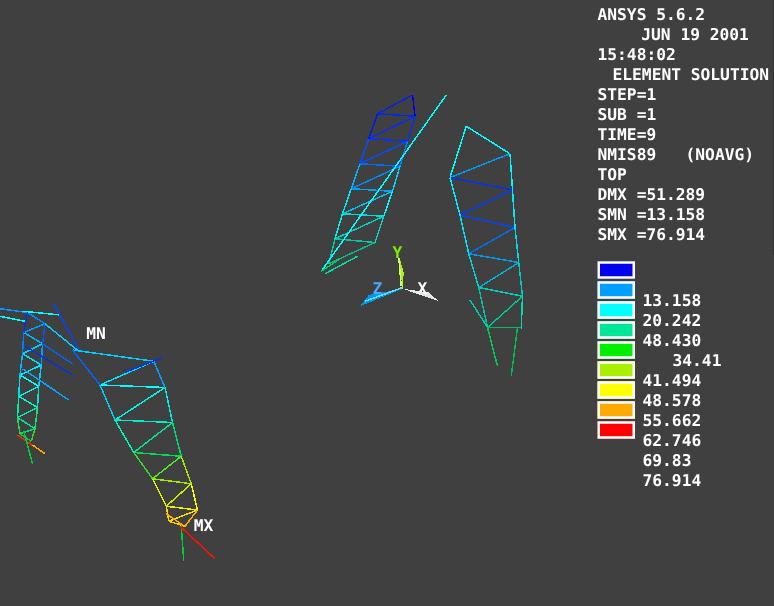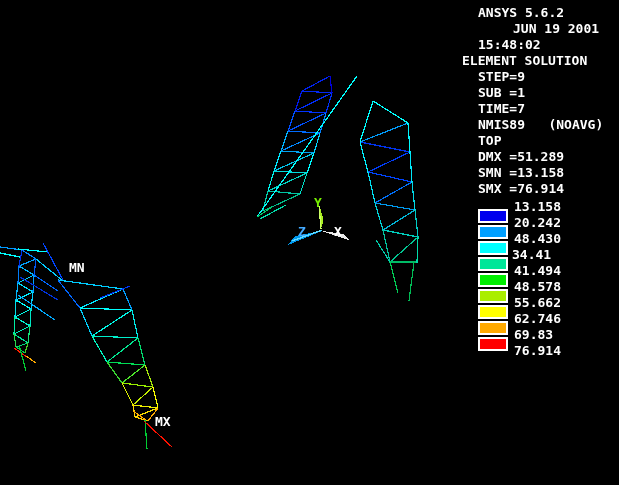--- a/index.html
+++ b/index.html
@@ -1,19 +1,19 @@
 <!DOCTYPE html>
 <html><head>
 <meta charset="utf-8">
 <style>
   html,body{margin:0;padding:0;background:#222;}
   #app{
     position:relative;
     width:619px;height:485px;
-    background:#000000;
+    background:#404040;
     overflow:hidden;
     font-family:"DejaVu Sans Mono", monospace;
   }
   #viewport{position:absolute;left:0;top:0;width:619px;height:485px;}
   .info-line{
     position:absolute;
     color:#fff;
     font-size:13px;
     font-weight:bold;
     line-height:16px;
@@ -24,20 +24,21 @@
     position:absolute;
     border:2px solid #fff;
   }
   .legend-value{
     position:absolute;
     color:#fff;
     font-size:13px;
     font-weight:bold;
     line-height:16px;
     white-space:pre;
+    margin-top:35px;
   }
   .overlay-label{
     position:absolute;
     font-size:13px;
     font-weight:bold;
     line-height:13px;
     white-space:pre;
   }
 </style>
 </head>
@@ -166,44 +167,44 @@
       <polygon points="322,231 319,204 323,218" fill="#AAEE22"></polygon>
       <polygon points="322,231 288,245 295,236" fill="#0099EE"></polygon>
       <polygon points="322,231 351,241 343,234" fill="#E8E8E8"></polygon>
       <line x1="322" y1="230" x2="292" y2="241" stroke="#66DDFF" stroke-width="1.2"></line>
       <line x1="321" y1="229" x2="319" y2="206" stroke="#CCFF66" stroke-width="1.2"></line>
     </svg>
   <div id="info">
       <div class="info-line" style="left: 478px; top: 5px;">ANSYS 5.6.2</div>
       <div class="info-line" style="left: 478px; top: 21px; margin-left: 35px;">JUN 19 2001</div>
       <div class="info-line" style="left: 478px; top: 37px; text-align: center;">15:48:02</div>
-      <div class="info-line" style="left: 462px; top: 53px; text-align: right;">ELEMENT SOLUTION</div>
-      <div class="info-line" style="left: 478px; top: 69px;">STEP=9</div>
+      <div class="info-line" style="left: 490px; top: 53px; text-align: right;">ELEMENT SOLUTION</div>
+      <div class="info-line" style="left: 478px; top: 69px;">STEP=1</div>
       <div class="info-line" style="left: 478px; top: 85px; text-align: center;">SUB =1</div>
-      <div class="info-line" style="left: 478px; top: 101px;">TIME=7</div>
+      <div class="info-line" style="left: 478px; top: 101px;">TIME=9</div>
       <div class="info-line" style="left: 478px; top: 117px;">NMIS89   (NOAVG)</div>
       <div class="info-line" style="left: 478px; top: 133px;">TOP</div>
       <div class="info-line" style="left: 478px; top: 149px;">DMX =51.289</div>
       <div class="info-line" style="left: 478px; top: 165px;">SMN =13.158</div>
       <div class="info-line" style="left: 478px; top: 181px;">SMX =76.914</div>
     </div>
   <div id="legend">
       <div class="legend-swatch" style="left: 478px; top: 209px; width: 26px; height: 10px; background: rgb(0, 0, 238);"></div>
       <div class="legend-swatch" style="left: 478px; top: 225px; width: 26px; height: 10px; background: rgb(0, 159, 255);"></div>
       <div class="legend-swatch" style="left: 478px; top: 241px; width: 26px; height: 10px; background: rgb(0, 255, 255);"></div>
       <div class="legend-swatch" style="left: 478px; top: 257px; width: 26px; height: 10px; background: rgb(0, 230, 153);"></div>
       <div class="legend-swatch" style="left: 478px; top: 273px; width: 26px; height: 10px; background: rgb(0, 238, 0);"></div>
       <div class="legend-swatch" style="left: 478px; top: 289px; width: 26px; height: 10px; background: rgb(170, 238, 0);"></div>
       <div class="legend-swatch" style="left: 478px; top: 305px; width: 26px; height: 10px; background: rgb(255, 255, 0);"></div>
       <div class="legend-swatch" style="left: 478px; top: 321px; width: 26px; height: 10px; background: rgb(255, 170, 0);"></div>
       <div class="legend-swatch" style="left: 478px; top: 337px; width: 26px; height: 10px; background: rgb(255, 0, 0);"></div>
       <div class="legend-value" style="left: 514px; top: 199px;">13.158</div>
       <div class="legend-value" style="left: 514px; top: 215px;">20.242</div>
       <div class="legend-value" style="left: 514px; top: 231px;">48.430</div>
-      <div class="legend-value" style="left: 512px; top: 247px;">34.41</div>
+      <div class="legend-value" style="left: 538px; top: 247px;">34.41</div>
       <div class="legend-value" style="left: 514px; top: 263px;">41.494</div>
       <div class="legend-value" style="left: 514px; top: 279px;">48.578</div>
       <div class="legend-value" style="left: 514px; top: 295px;">55.662</div>
       <div class="legend-value" style="left: 514px; top: 311px;">62.746</div>
       <div class="legend-value" style="left: 514px; top: 327px;">69.83</div>
       <div class="legend-value" style="left: 514px; top: 343px;">76.914</div>
     </div>
   <div id="overlays">
       <div class="overlay-label" style="left: 49px; top: 261px; color: rgb(255, 255, 255); margin-left: 20px;">MN</div>
       <div class="overlay-label" style="left: 155px; top: 415px; color: rgb(255, 255, 255);">MX</div>

